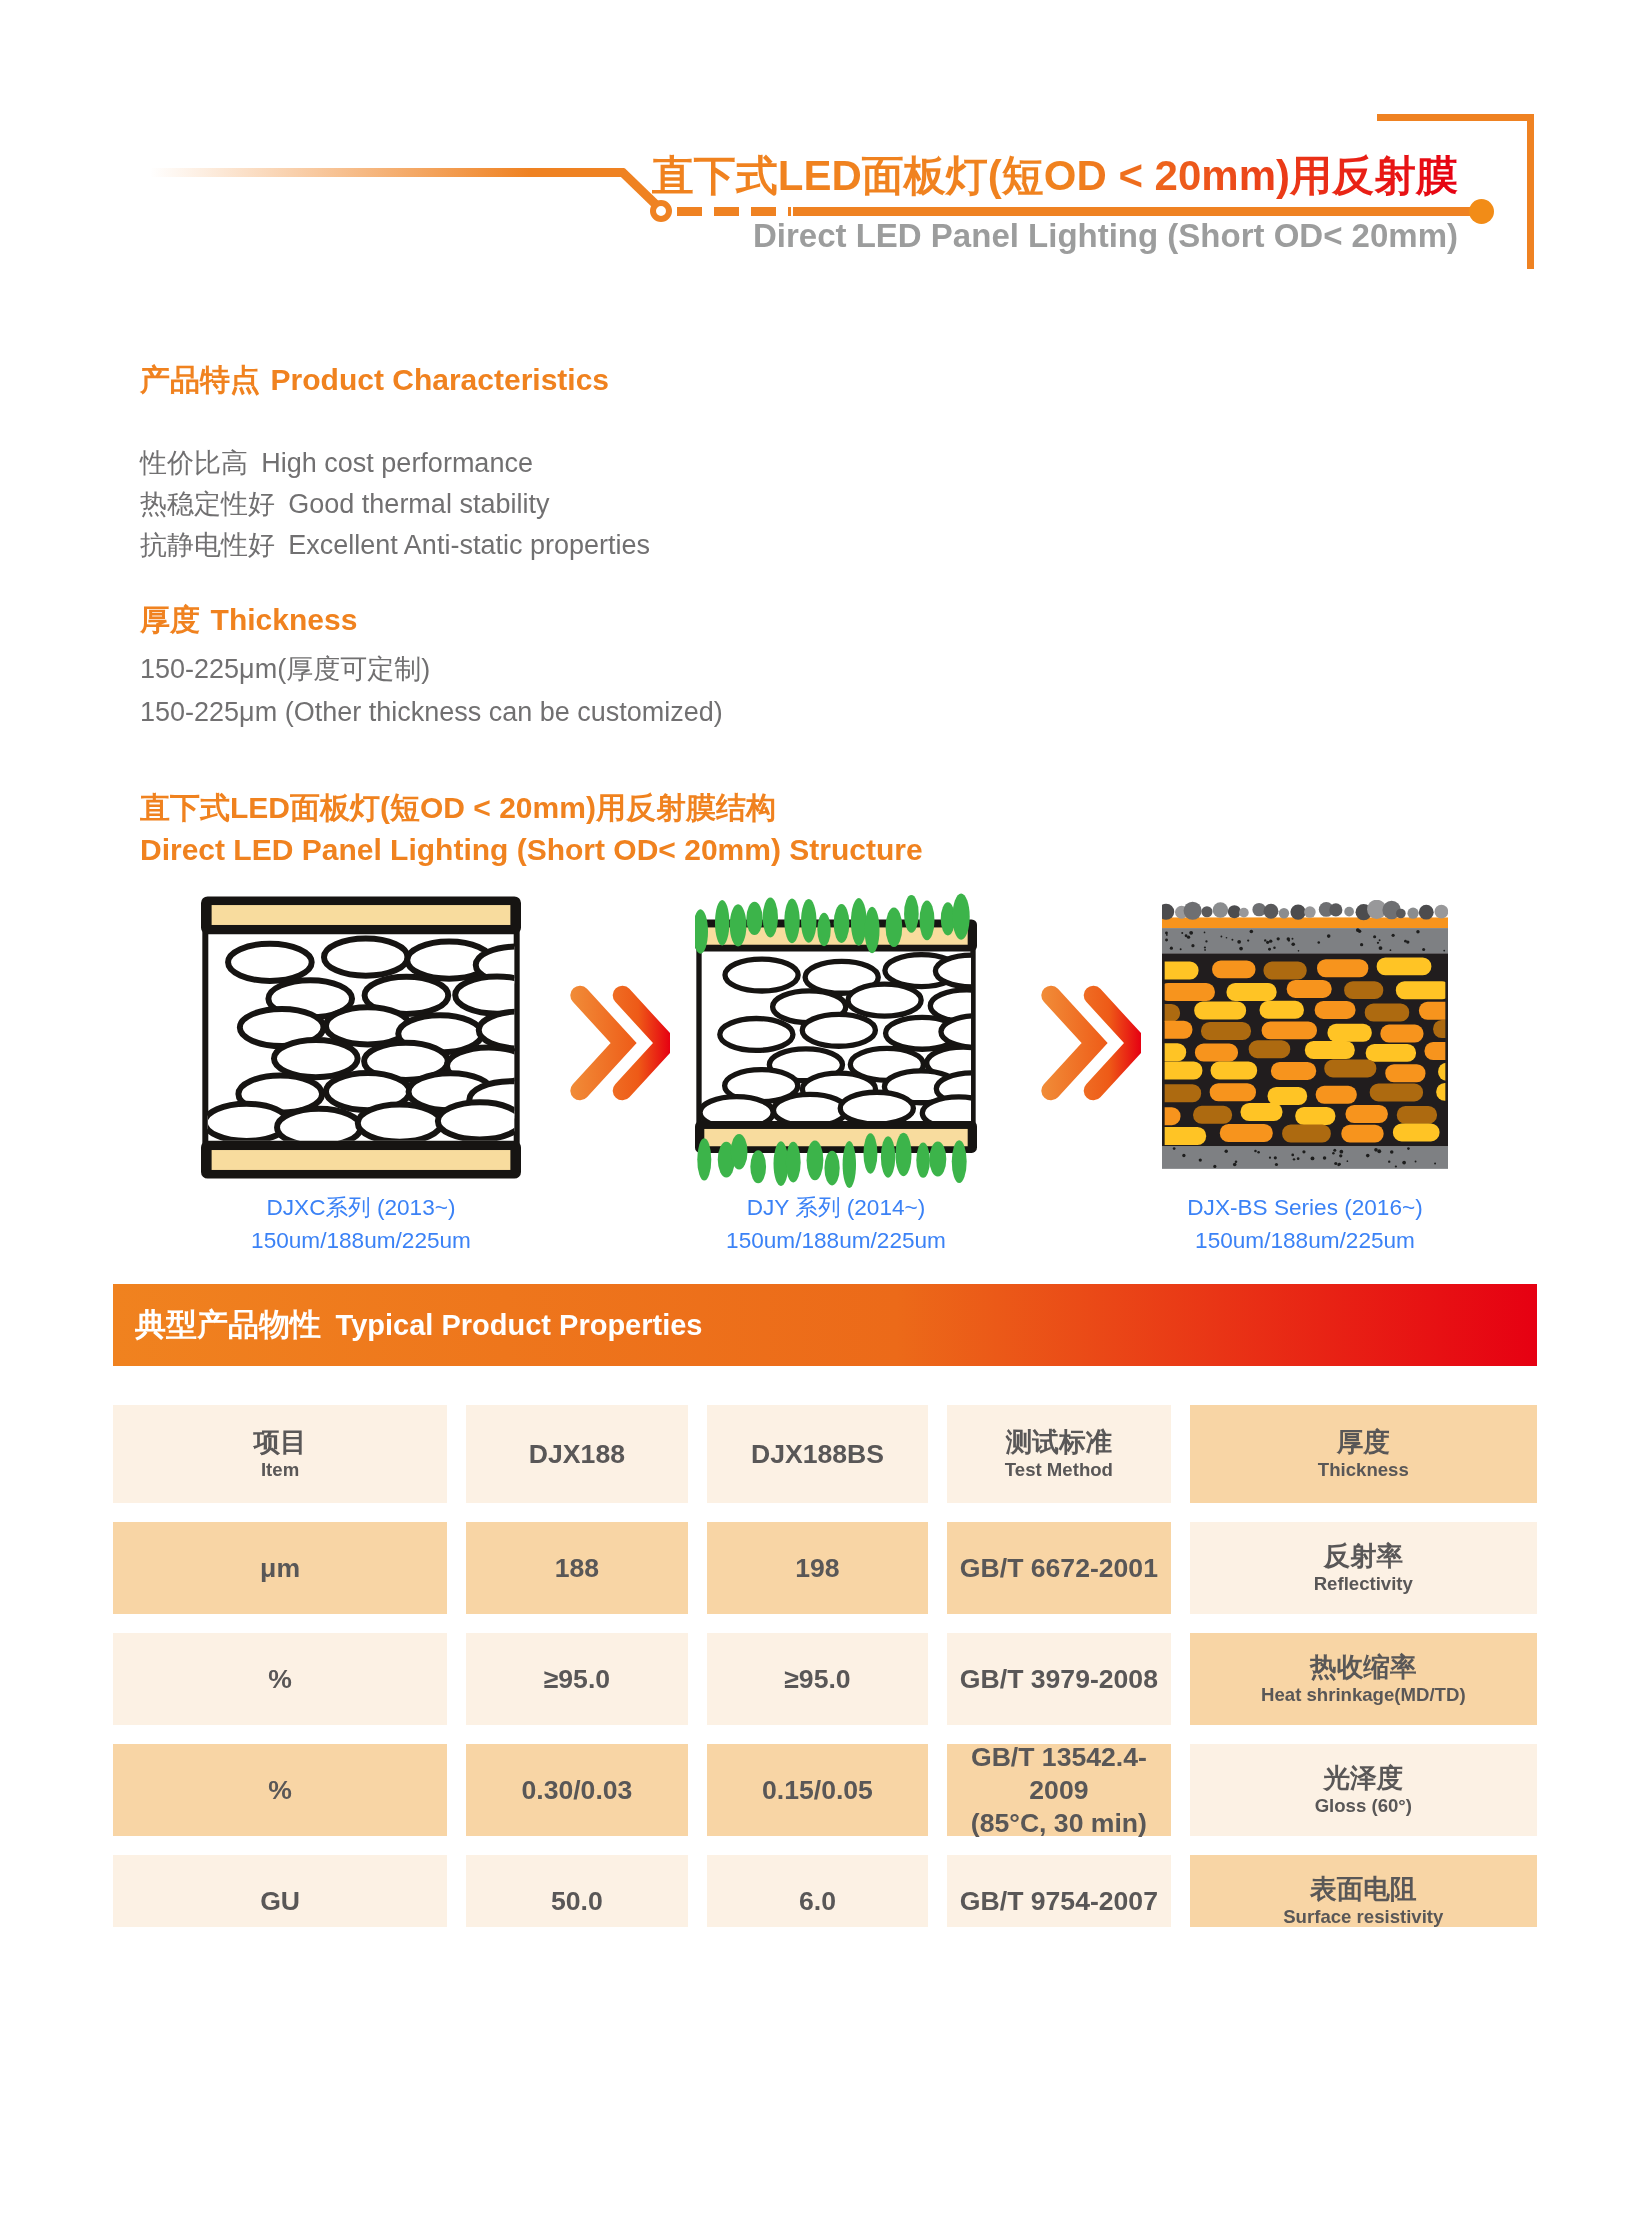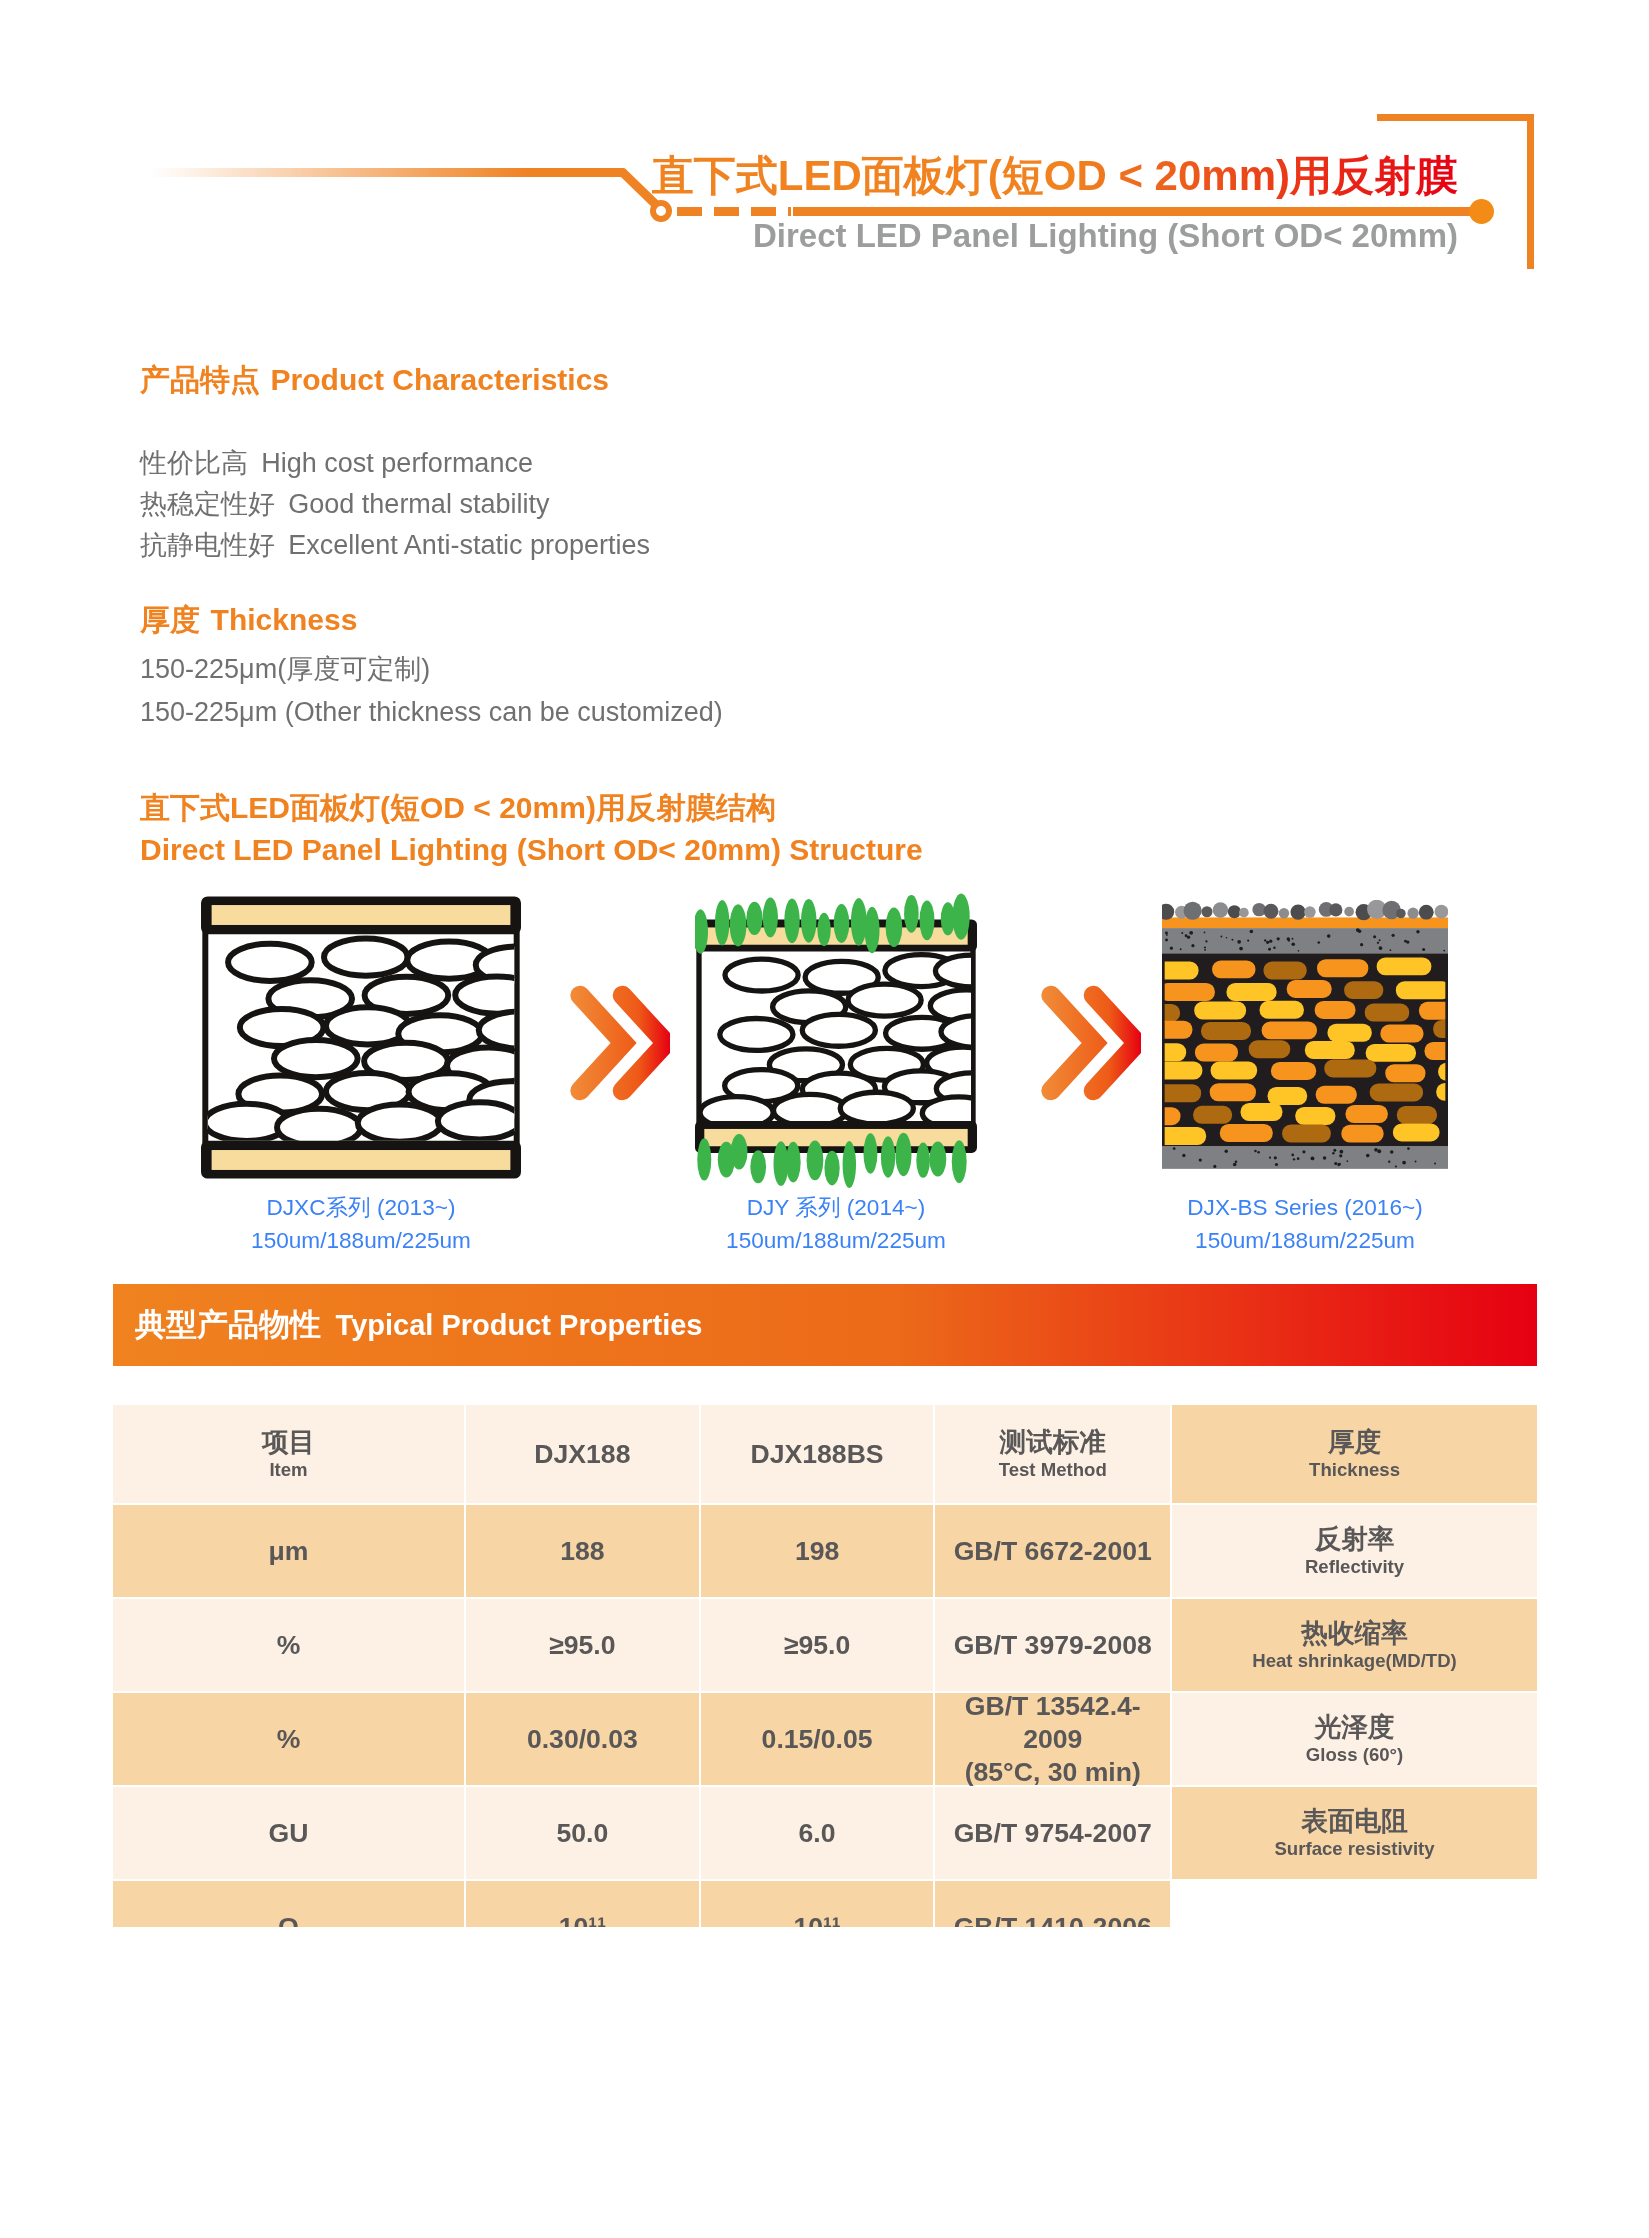--- a/index.html
+++ b/index.html
@@ -39,21 +39,21 @@
   
   .banner{position:absolute;left:113px;top:1284px;width:1424px;height:82px;
     background:linear-gradient(90deg,#F0821F 0%,#EC6A19 55%,#E60012 100%);
     display:flex;align-items:center;box-sizing:border-box;padding-left:22px;color:#fff;}
   .banner .zh{font-size:31px;font-weight:800;}
   .banner .en{font-size:29px;font-weight:800;margin-left:14.6px;}
 
   
   .ptable{position:absolute;left:113px;top:1405px;width:1424px;display:grid;
     grid-template-columns:531fr 352fr 352fr 355fr 552fr;
-    grid-template-rows:98px repeat(5,92px);gap:2px;}
+    grid-template-rows:98px repeat(5,92px);gap:19px;}
   .cell{display:flex;flex-direction:column;align-items:center;justify-content:center;
     text-align:center;color:#595757;}
   .c-light{background:#FCF1E4;}
   .c-dark{background:#F8D5A5;}
   .cell .zh{font-size:26.6px;font-weight:800;line-height:32px;}
   .cell .en{font-size:18.6px;font-weight:700;line-height:24px;}
   .cell .val{font-size:26.6px;font-weight:800;line-height:33px;white-space:pre-line;}
 </style>
 </head>
 <body>

